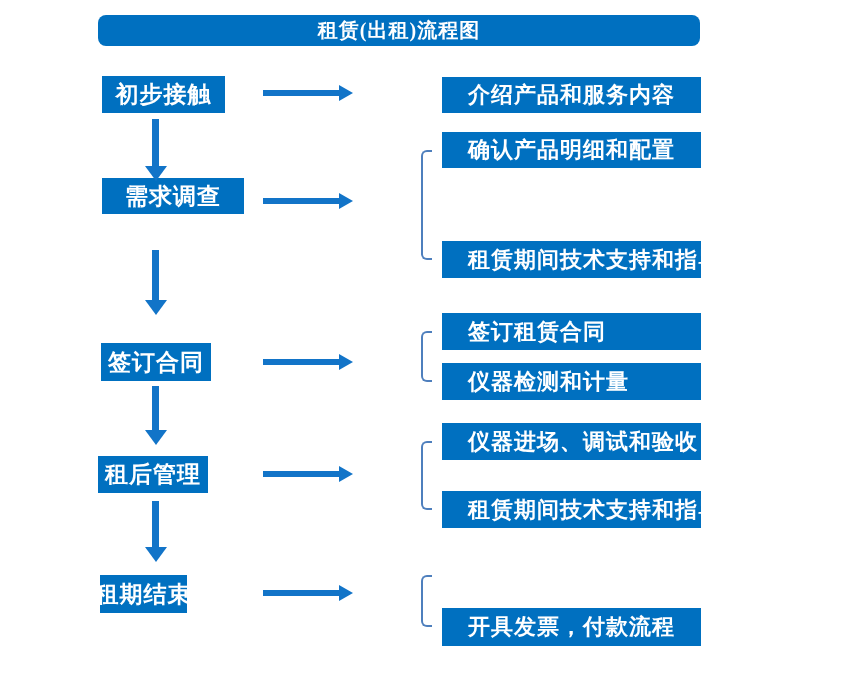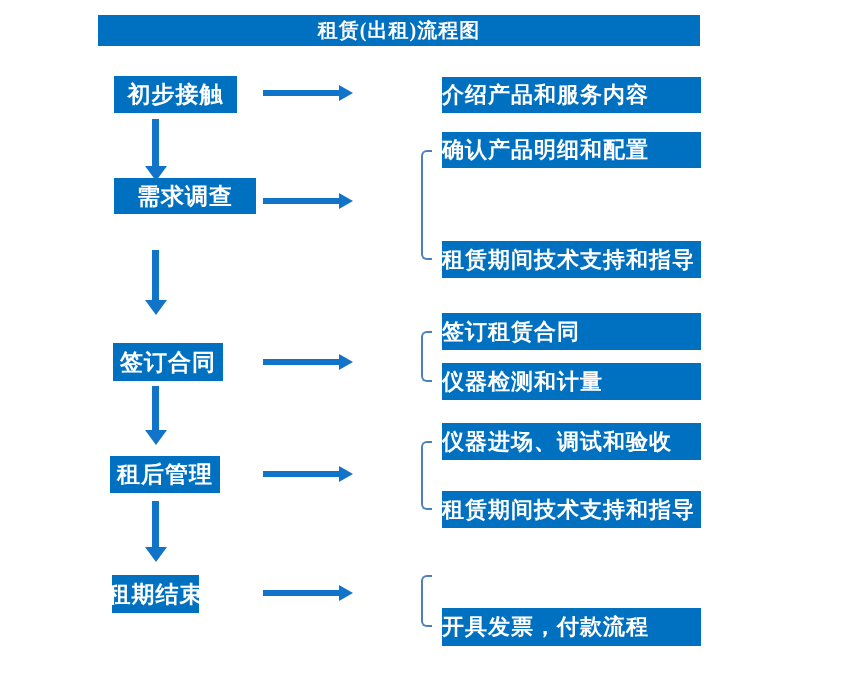--- a/index.html
+++ b/index.html
@@ -14,31 +14,32 @@
     background:#ffffff;
     overflow:hidden;
     font-family:"Liberation Serif", serif;
     font-weight:bold;
   }
   .title-bar{
     position:absolute;left:98px;top:15px;width:602px;height:31px;
     background:var(--box);color:#ffffff;
     font-size:20px;line-height:31px;text-align:center;
     letter-spacing:1px;
+    border-radius:8px;
   }
   .lbox{
     position:absolute;background:var(--box);color:#ffffff;
     display:flex;align-items:center;justify-content:center;
-    font-size:23px;letter-spacing:1px;white-space:nowrap;margin-left:12px;
+    font-size:23px;letter-spacing:1px;white-space:nowrap;
   }
   .rbox{
     position:absolute;left:442px;width:259px;height:36px;
     background:var(--box);color:#ffffff;
     display:flex;align-items:center;
-    padding-left:0;box-sizing:border-box;
+    padding-left:26px;box-sizing:border-box;
     font-size:22px;letter-spacing:1px;white-space:nowrap;
   }
   .varrow{position:absolute;left:145px;width:22px;}
   .vshaft{position:absolute;left:7px;top:0;bottom:14px;width:7px;background:var(--arrow);}
   .vhead{position:absolute;bottom:0;left:0;width:0;height:0;
          border-left:11px solid transparent;border-right:11px solid transparent;
          border-top:15px solid var(--arrow);}
   .harrow{position:absolute;left:263px;width:90px;height:16px;}
   .hshaft{position:absolute;left:0;right:13px;top:5px;height:6px;background:var(--arrow);}
   .hhead{position:absolute;right:0;top:0;width:0;height:0;

